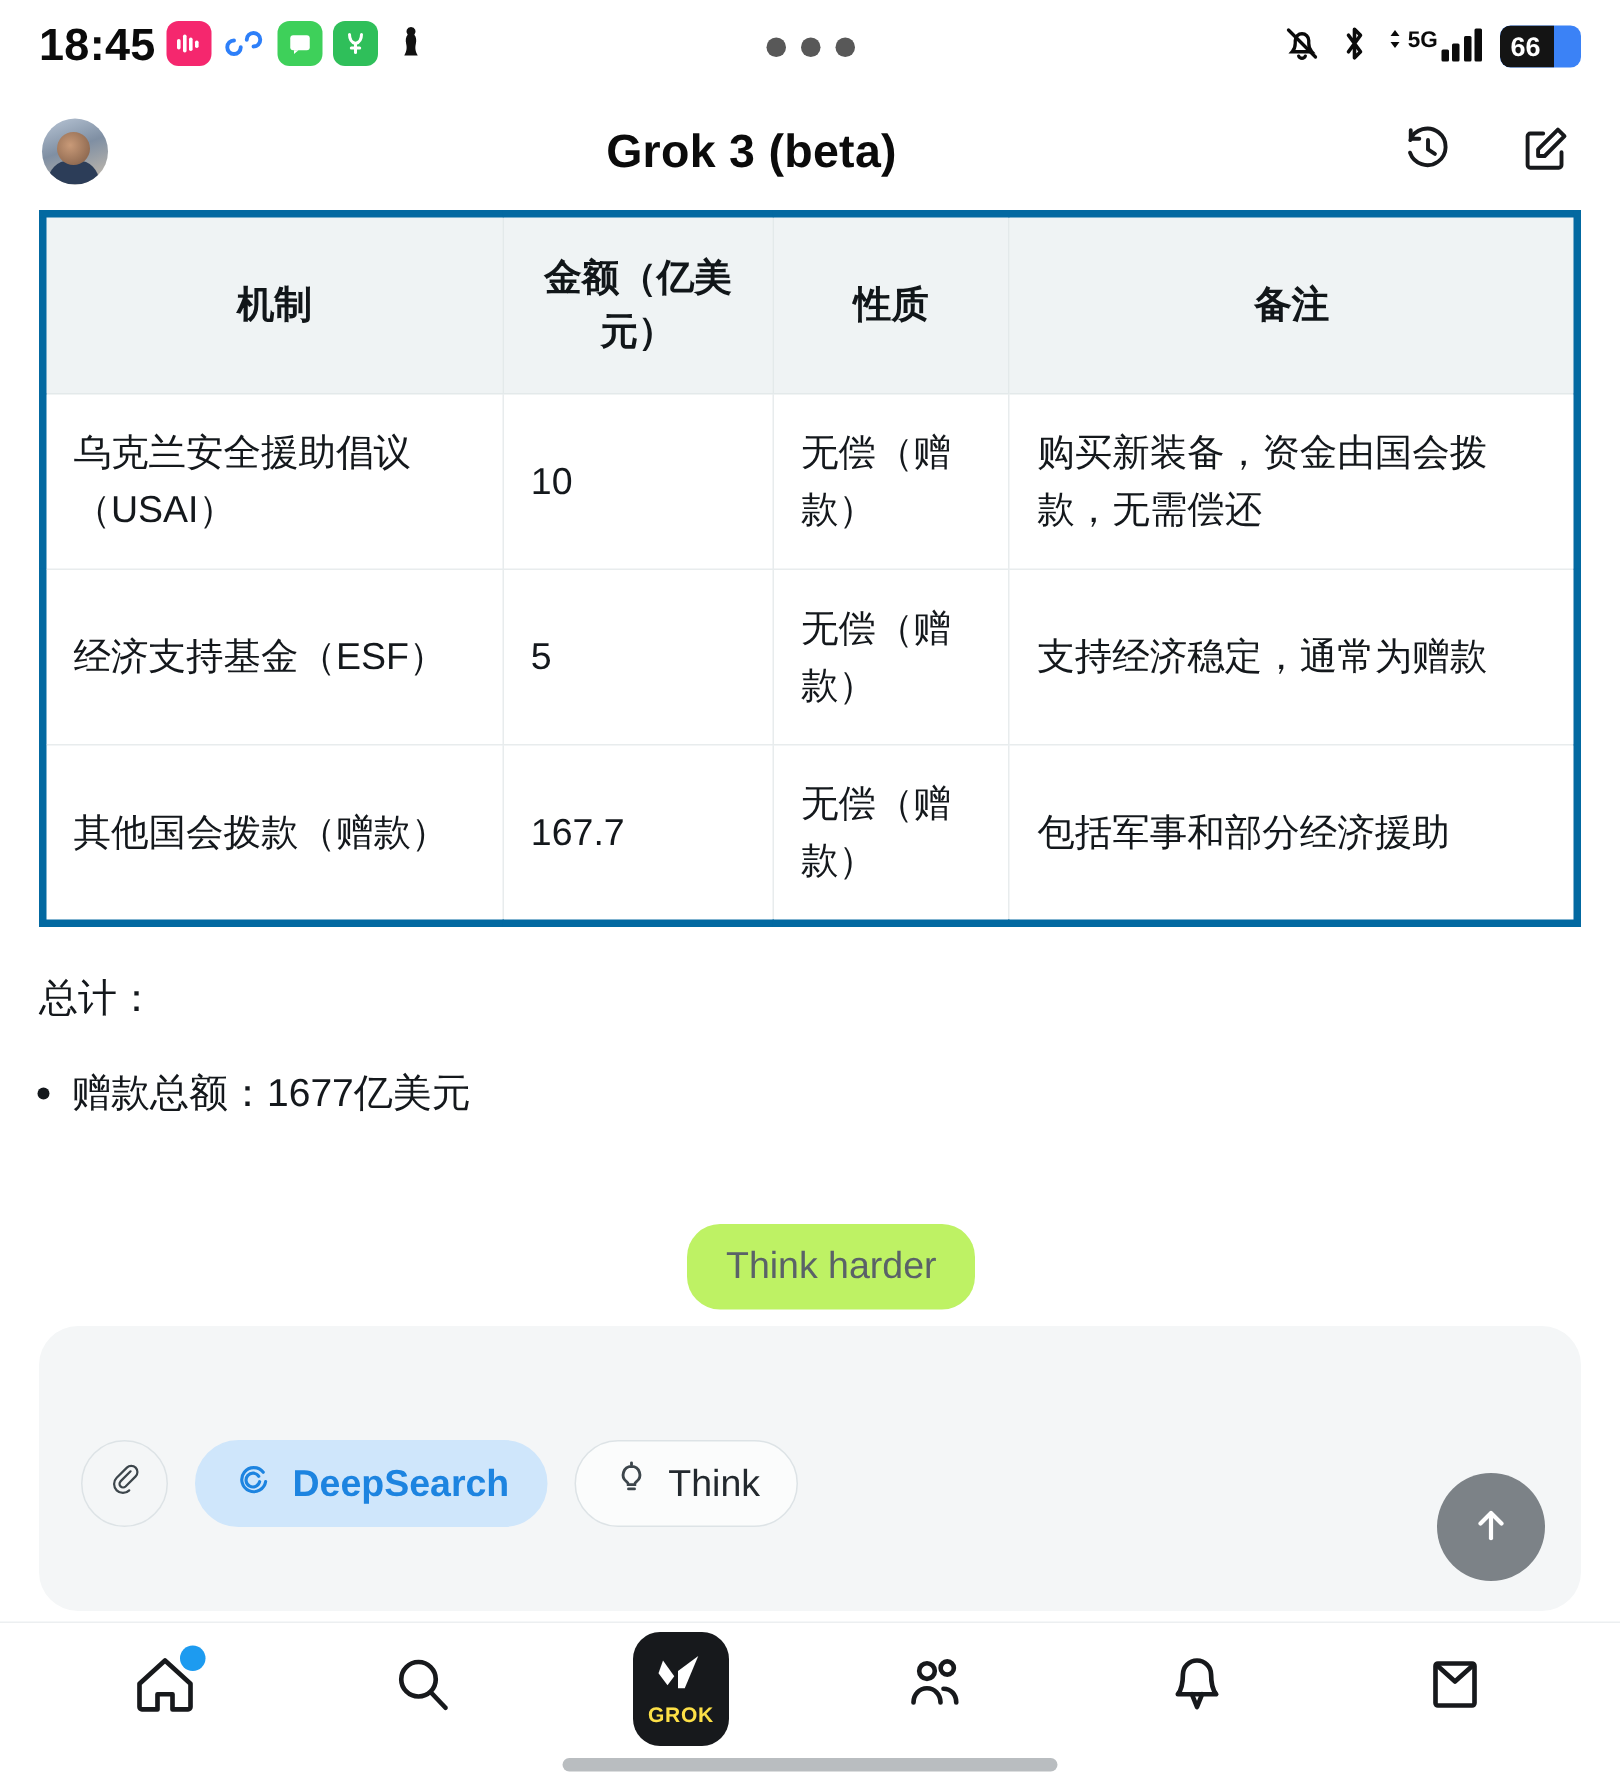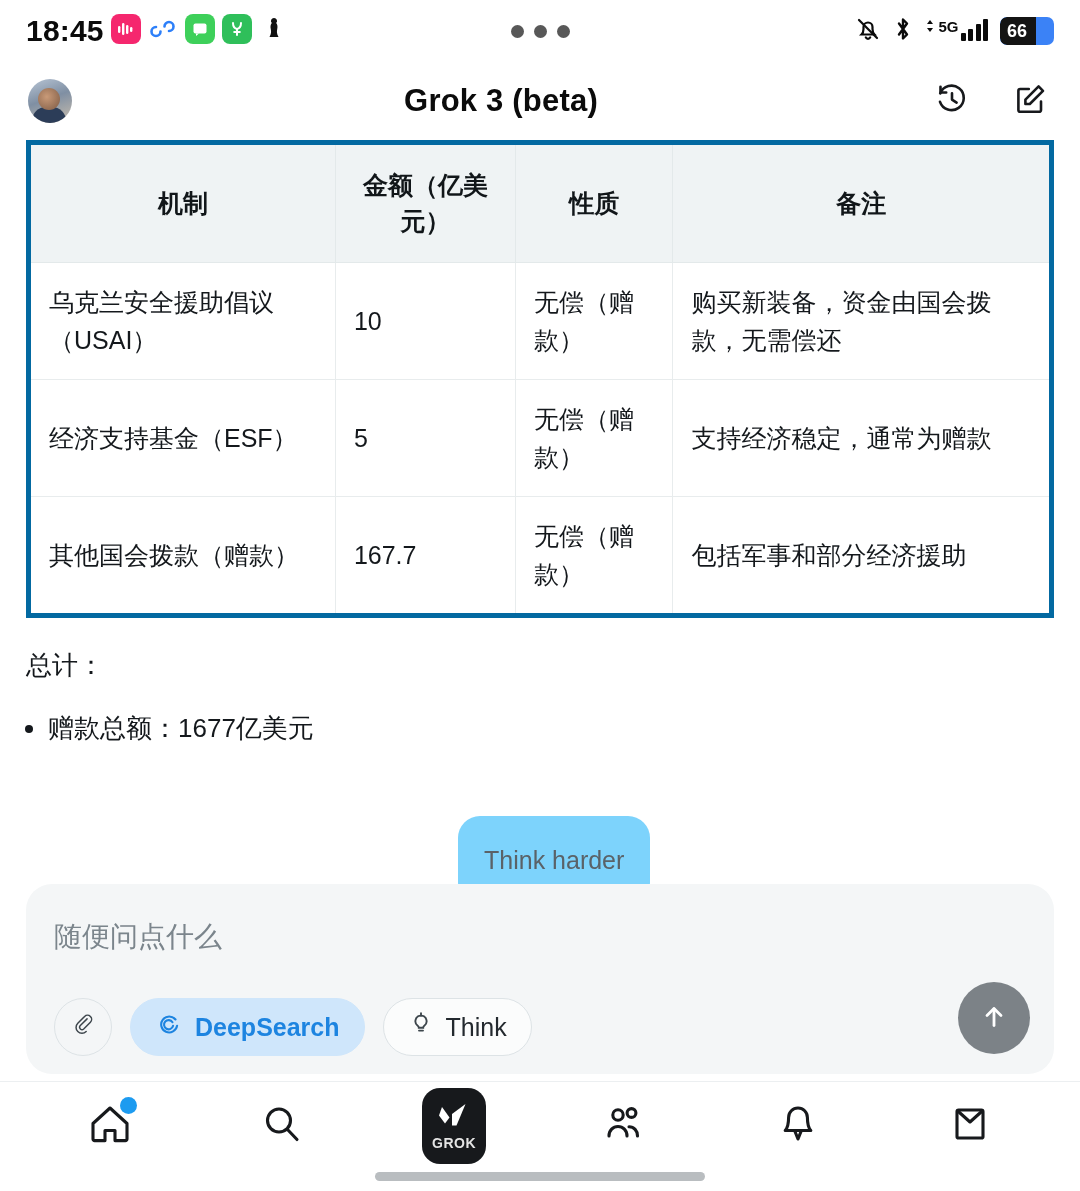--- a/index.html
+++ b/index.html
@@ -66,22 +66,22 @@
   col.c1 { width: 30%; } col.c2 { width: 17.6%; } col.c3 { width: 15.4%; } col.c4 { width: 37%; }
 
   
   .summary { padding: 30px 26px 0; }
   .sum-title { font-size: 26px; color: #14181c; }
   .sum-list { margin: 26px 0 0 22px; }
   .sum-list li { font-size: 26px; color: #14181c; line-height: 1.5; }
 
   .think-harder {
     position: absolute; left: 458px; top: 816px;
-    background: #7dd3fc; color: #5a6268; border: none;
-    border-radius: 22px; padding: 30px 26px; font-size: 25px;
+    background: #bef264; color: #5a6268; border: none;
+    border-radius: 22px; padding: 14px 26px; font-size: 25px;
     font-family: inherit; cursor: pointer;
   }
 
   
   .composer {
     position: absolute; left: 26px; right: 26px; top: 884px;
     background: #f4f6f7; border-radius: 26px; padding: 34px 28px 26px;
     height: 190px;
   }
   .composer-placeholder { font-size: 28px; color: #7b858c; }
@@ -106,21 +106,21 @@
     border-top: 1px solid #eceff1; background: #fff;
     display: flex; align-items: center; justify-content: space-around;
     padding: 0 24px 22px;
   }
   .navitem { position: relative; width: 90px; height: 70px; display: flex;
              align-items: center; justify-content: center; cursor: pointer; }
   .nav-badge { position: absolute; top: 6px; right: 18px; width: 17px; height: 17px;
                border-radius: 50%; background: #1d9bf0; }
   .grok-tab { width: 64px; height: 76px; border-radius: 18px; background: #17191c;
               display: flex; flex-direction: column; align-items: center; justify-content: center; gap: 2px; }
-  .grok-tab-label { color: #e5e5e5; font-size: 14px; font-weight: 700; letter-spacing: .5px; }
+  .grok-tab-label { color: #fde047; font-size: 14px; font-weight: 700; letter-spacing: .5px; }
   .home-indicator { position: absolute; left: 50%; transform: translateX(-50%); bottom: 10px;
                     width: 330px; height: 9px; border-radius: 6px; background: #b9bdc0; }
 </style>
 </head>
 <body>
 
 <div class="phone">
 
   <div class="statusbar">
     <div class="sb-left">
@@ -275,21 +275,20 @@
   <div class="summary">
     <div class="sum-title">总计：</div>
     <ul class="sum-list">
       <li>赠款总额：1677亿美元</li>
     </ul>
   </div>
 
   <button class="think-harder">Think harder</button>
 
   <div class="composer">
-    <div class="composer-placeholder">随便问点什么</div>
     <div class="composer-row">
       <button class="pill attach">
         <span>
           <svg width="26" height="26" viewBox="0 0 26 26">
               <path d="M17.8 7.6 L9.6 15.8a2.9 2.9 0 0 0 4.1 4.1l8.2-8.2a5 5 0 0 0-7.1-7.1l-8.3 8.3a7.2 7.2 0 0 0 10.2 10.2" fill="none" stroke="#3d464c" stroke-width="1.8" stroke-linecap="round" stroke-linejoin="round" transform="scale(0.82) translate(3,2)"></path>
             </svg>
         </span>
       </button>
       <button class="pill deepsearch">
         <span>

